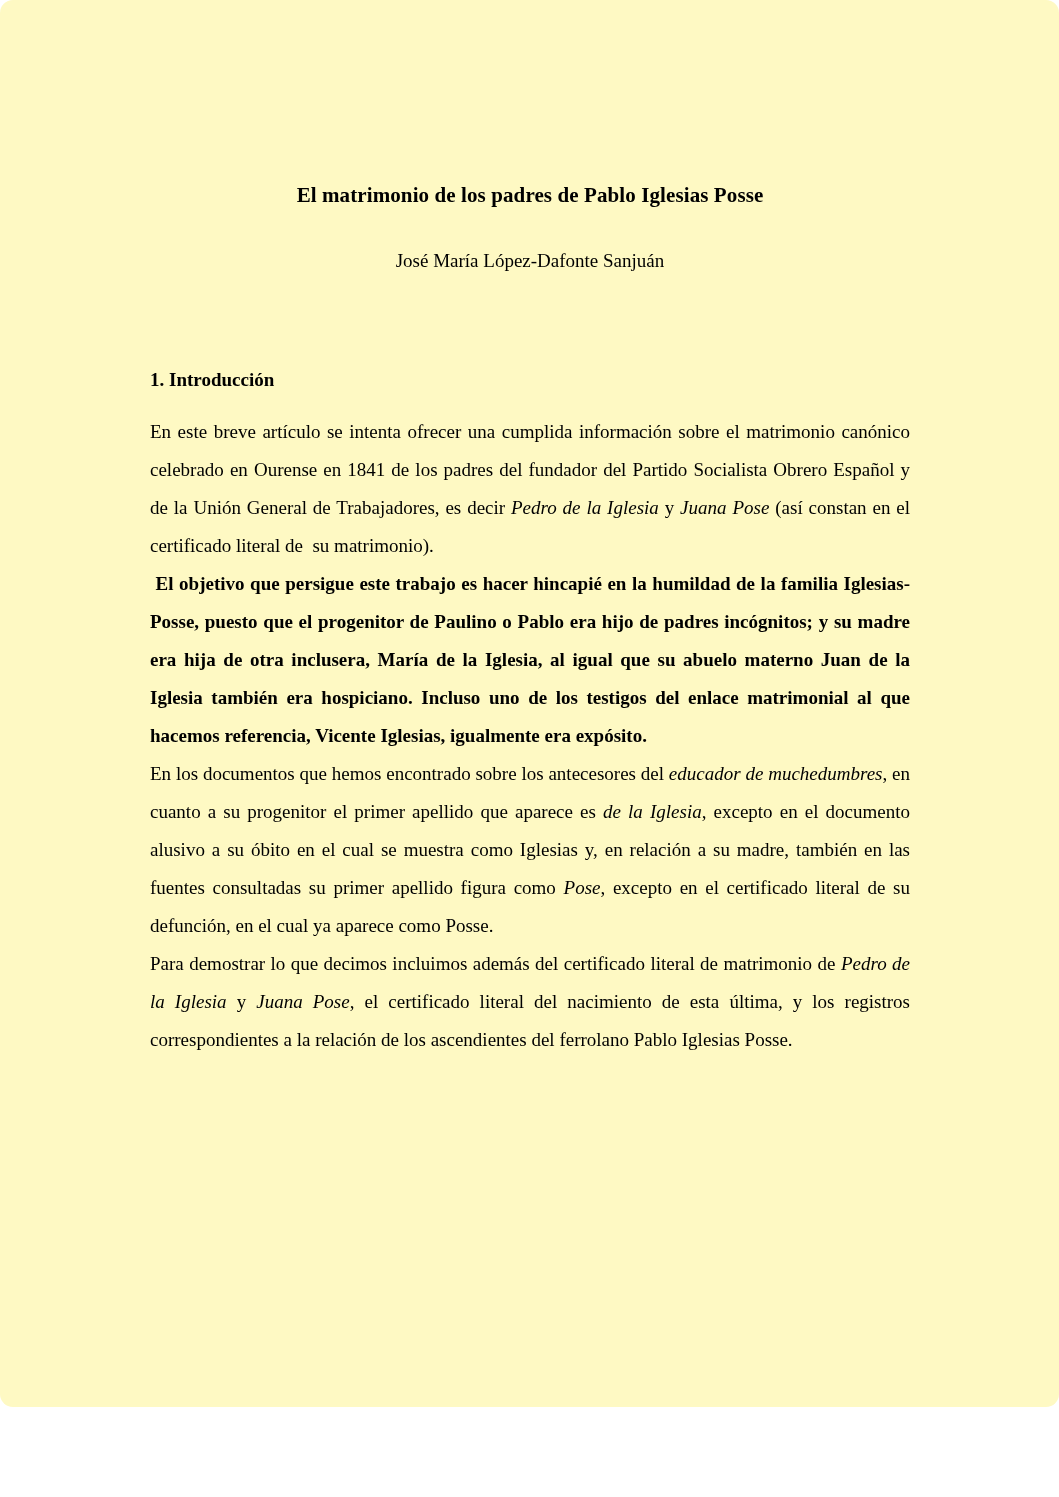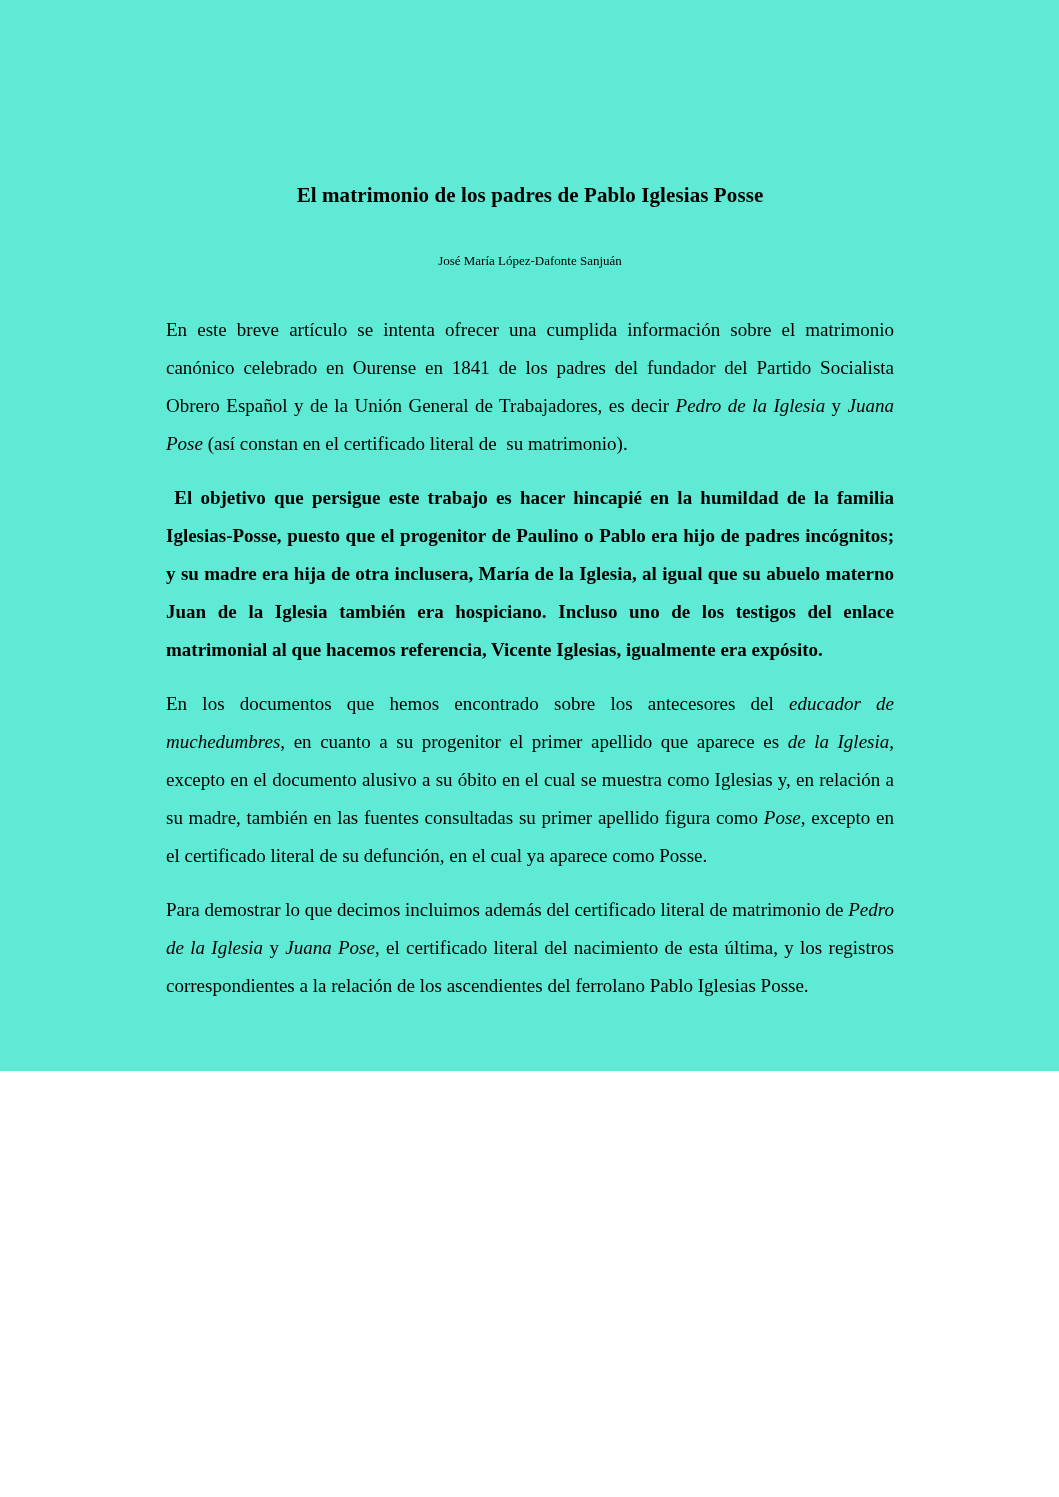--- a/index.html
+++ b/index.html
@@ -10,59 +10,60 @@
   body {
     width: 1059px;
     height: 1497px;
     font-family: "Liberation Serif", "DejaVu Serif", serif;
     color: #000000;
     -webkit-font-smoothing: antialiased;
   }
   .page {
     position: relative;
     width: 1059px;
-    height: 1071px;
-    background: #5eead4;
+    height: 1407px;
+    background: #fef9c3;
     box-sizing: border-box;
+    border-radius: 13px;
   }
   .content {
     position: absolute;
     left: 150px;
     top: 0;
     width: 760px;
   }
   .doc-title {
     margin: 0;
     padding-top: 180px;
     text-align: center;
     font-size: 21px;
     font-weight: bold;
     line-height: 30px;
     letter-spacing: 0.1px;
   }
   .doc-author {
     margin: 0;
     padding-top: 37px;
     text-align: center;
-    font-size: 13px;
+    font-size: 19px;
     font-weight: normal;
     line-height: 28px;
   }
   .section-heading {
     margin: 0;
     padding-top: 92px;
     font-size: 19px;
     font-weight: bold;
     line-height: 26px;
   }
   .body-block {
     padding-top: 20px;
   }
   .para {
-    margin: 16px;
+    margin: 0;
     font-size: 19px;
     line-height: 38px;
     text-align: justify;
     text-justify: inter-word;
     white-space: pre-wrap;
   }
   .para.lead-space {
     text-indent: 0;
     font-weight: bold;
   }
@@ -73,20 +74,21 @@
 </head>
 <body>
 
 <div class="page">
   <div class="content">
 
     <h1 class="doc-title">El matrimonio de los padres de Pablo Iglesias Posse</h1>
 
     <p class="doc-author">José María López-Dafonte Sanjuán</p>
 
+    <h2 class="section-heading">1. Introducción</h2>
 
     <div class="body-block">
       <p class="para"><span>En este breve artículo se intenta ofrecer una cumplida información sobre el matrimonio canónico celebrado en Ourense en 1841 de los padres del fundador del Partido Socialista Obrero Español y de la Unión General de Trabajadores, es decir </span><i>Pedro de la Iglesia</i><span> y </span><i>Juana Pose</i><span> (así constan en el certificado literal de  su matrimonio).</span></p>
       <p class="para lead-space"><span> El objetivo que persigue este trabajo es hacer hincapié en la humildad de la familia Iglesias-Posse, puesto que el progenitor de Paulino o Pablo era hijo de padres incógnitos; y su madre era hija de otra inclusera, María de la Iglesia, al igual que su abuelo materno Juan de la Iglesia también era hospiciano. Incluso uno de los testigos del enlace matrimonial al que hacemos referencia, Vicente Iglesias, igualmente era expósito.</span></p>
       <p class="para"><span>En los documentos que hemos encontrado sobre los antecesores del </span><i>educador de muchedumbres</i><span>, en cuanto a su progenitor el primer apellido que aparece es </span><i>de la Iglesia</i><span>, excepto en el documento alusivo a su óbito en el cual se muestra como Iglesias y, en relación a su madre, también en las fuentes consultadas su primer apellido figura como </span><i>Pose</i><span>, excepto en el certificado literal de su defunción, en el cual ya aparece como Posse.</span></p>
       <p class="para"><span>Para demostrar lo que decimos incluimos además del certificado literal de matrimonio de </span><i>Pedro de la Iglesia</i><span> y </span><i>Juana Pose</i><span>, el certificado literal del nacimiento de esta última, y los registros correspondientes a la relación de los ascendientes del ferrolano Pablo Iglesias Posse.</span></p>
     </div>
 
   </div>
 </div>

